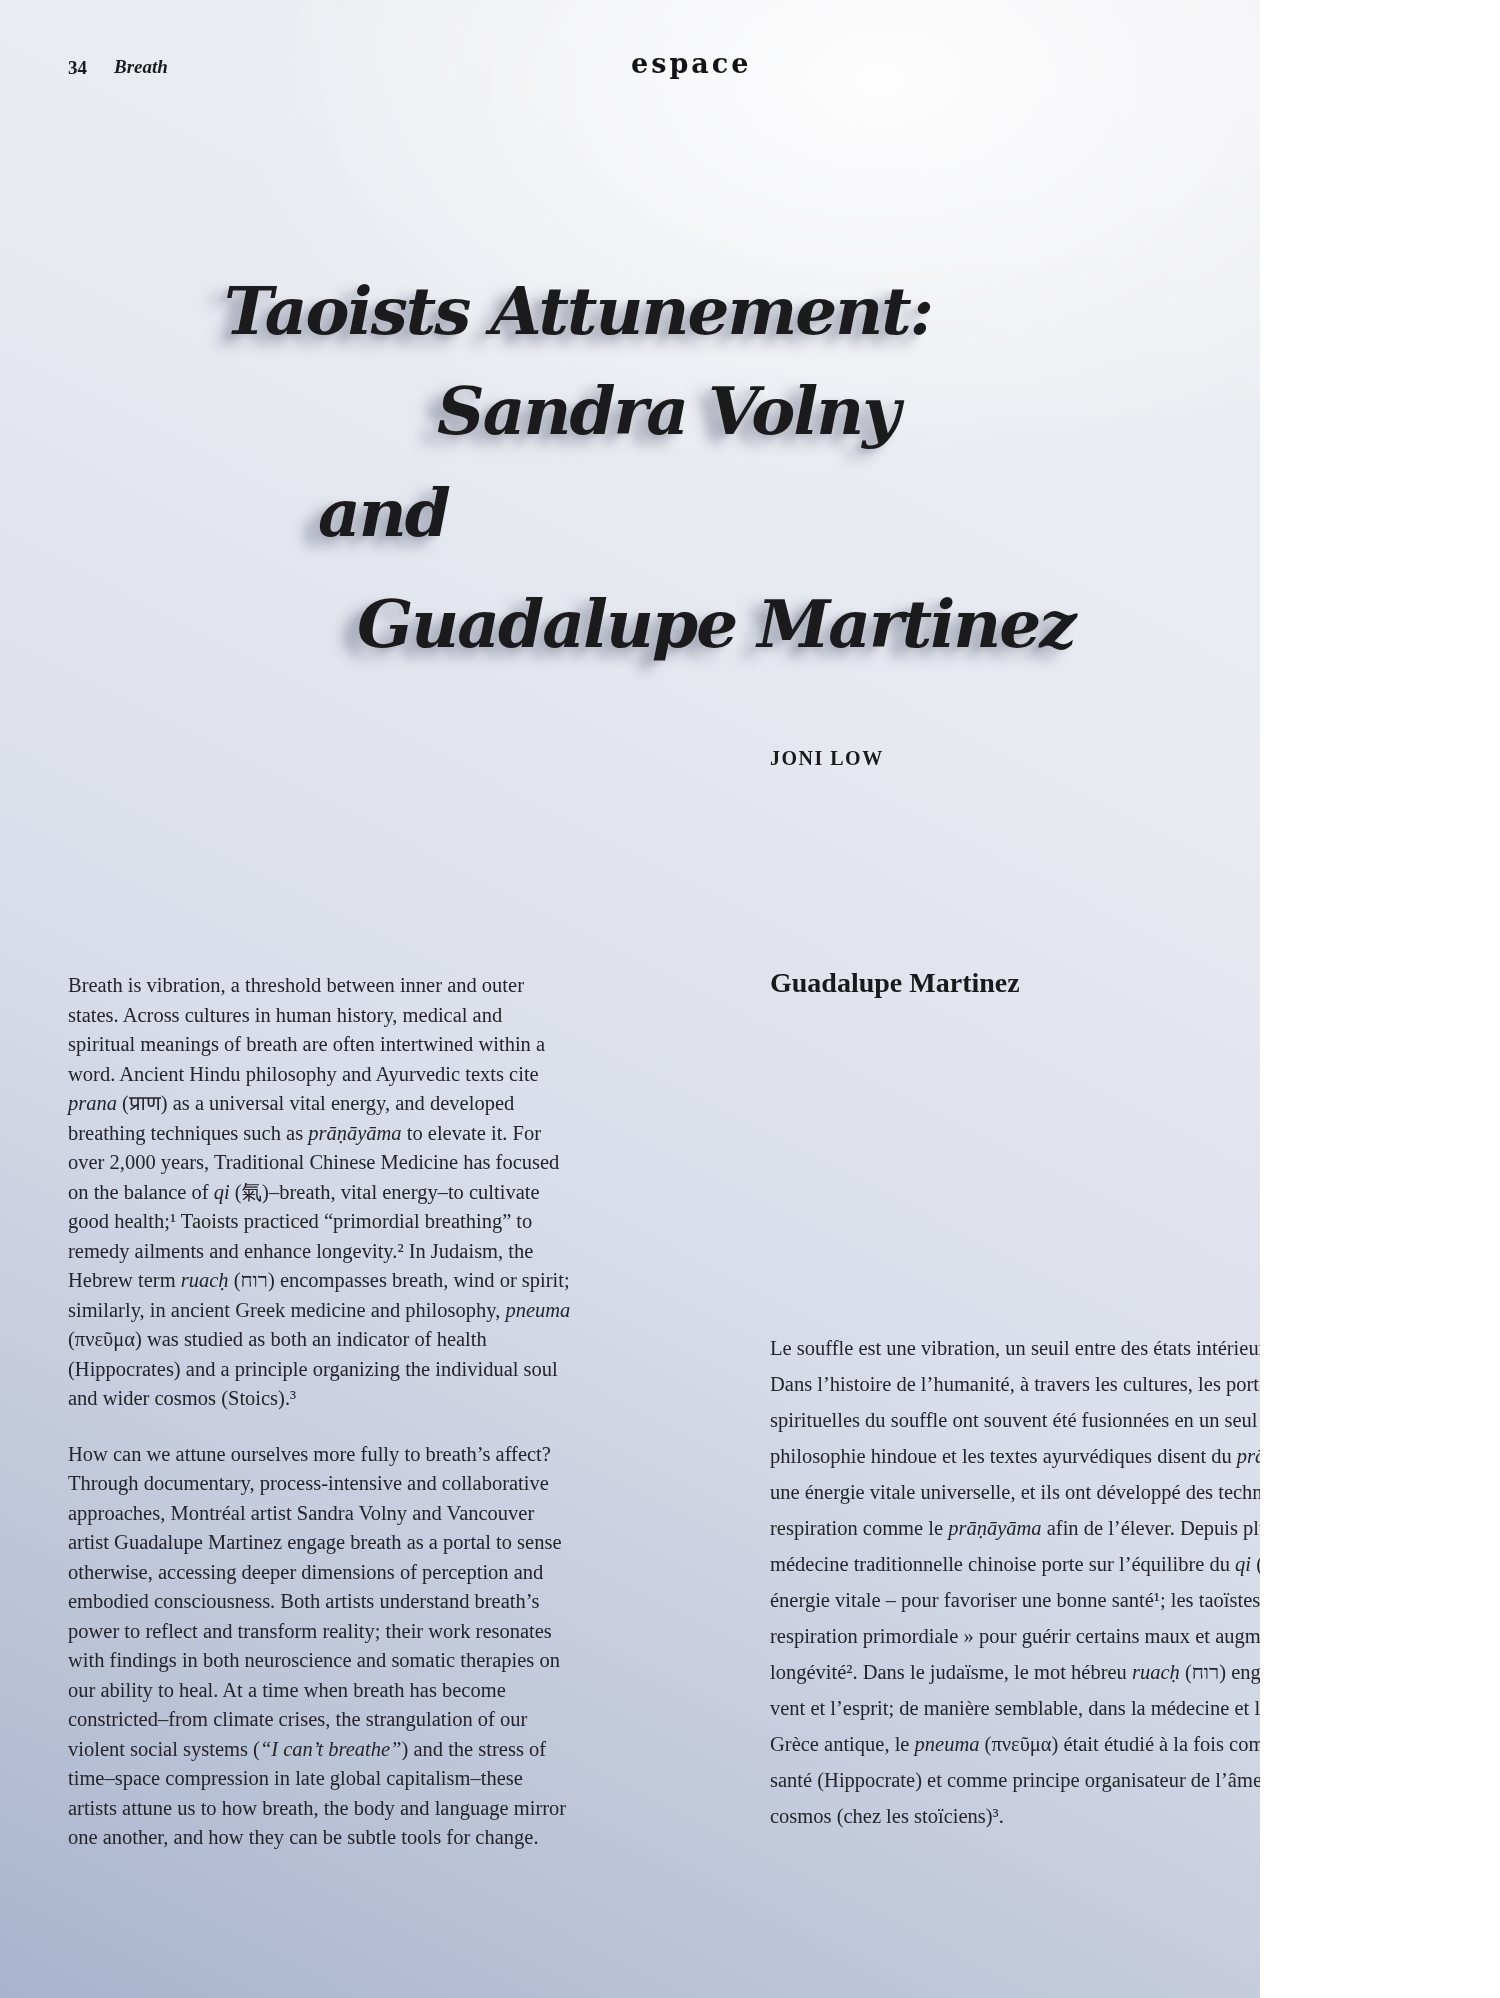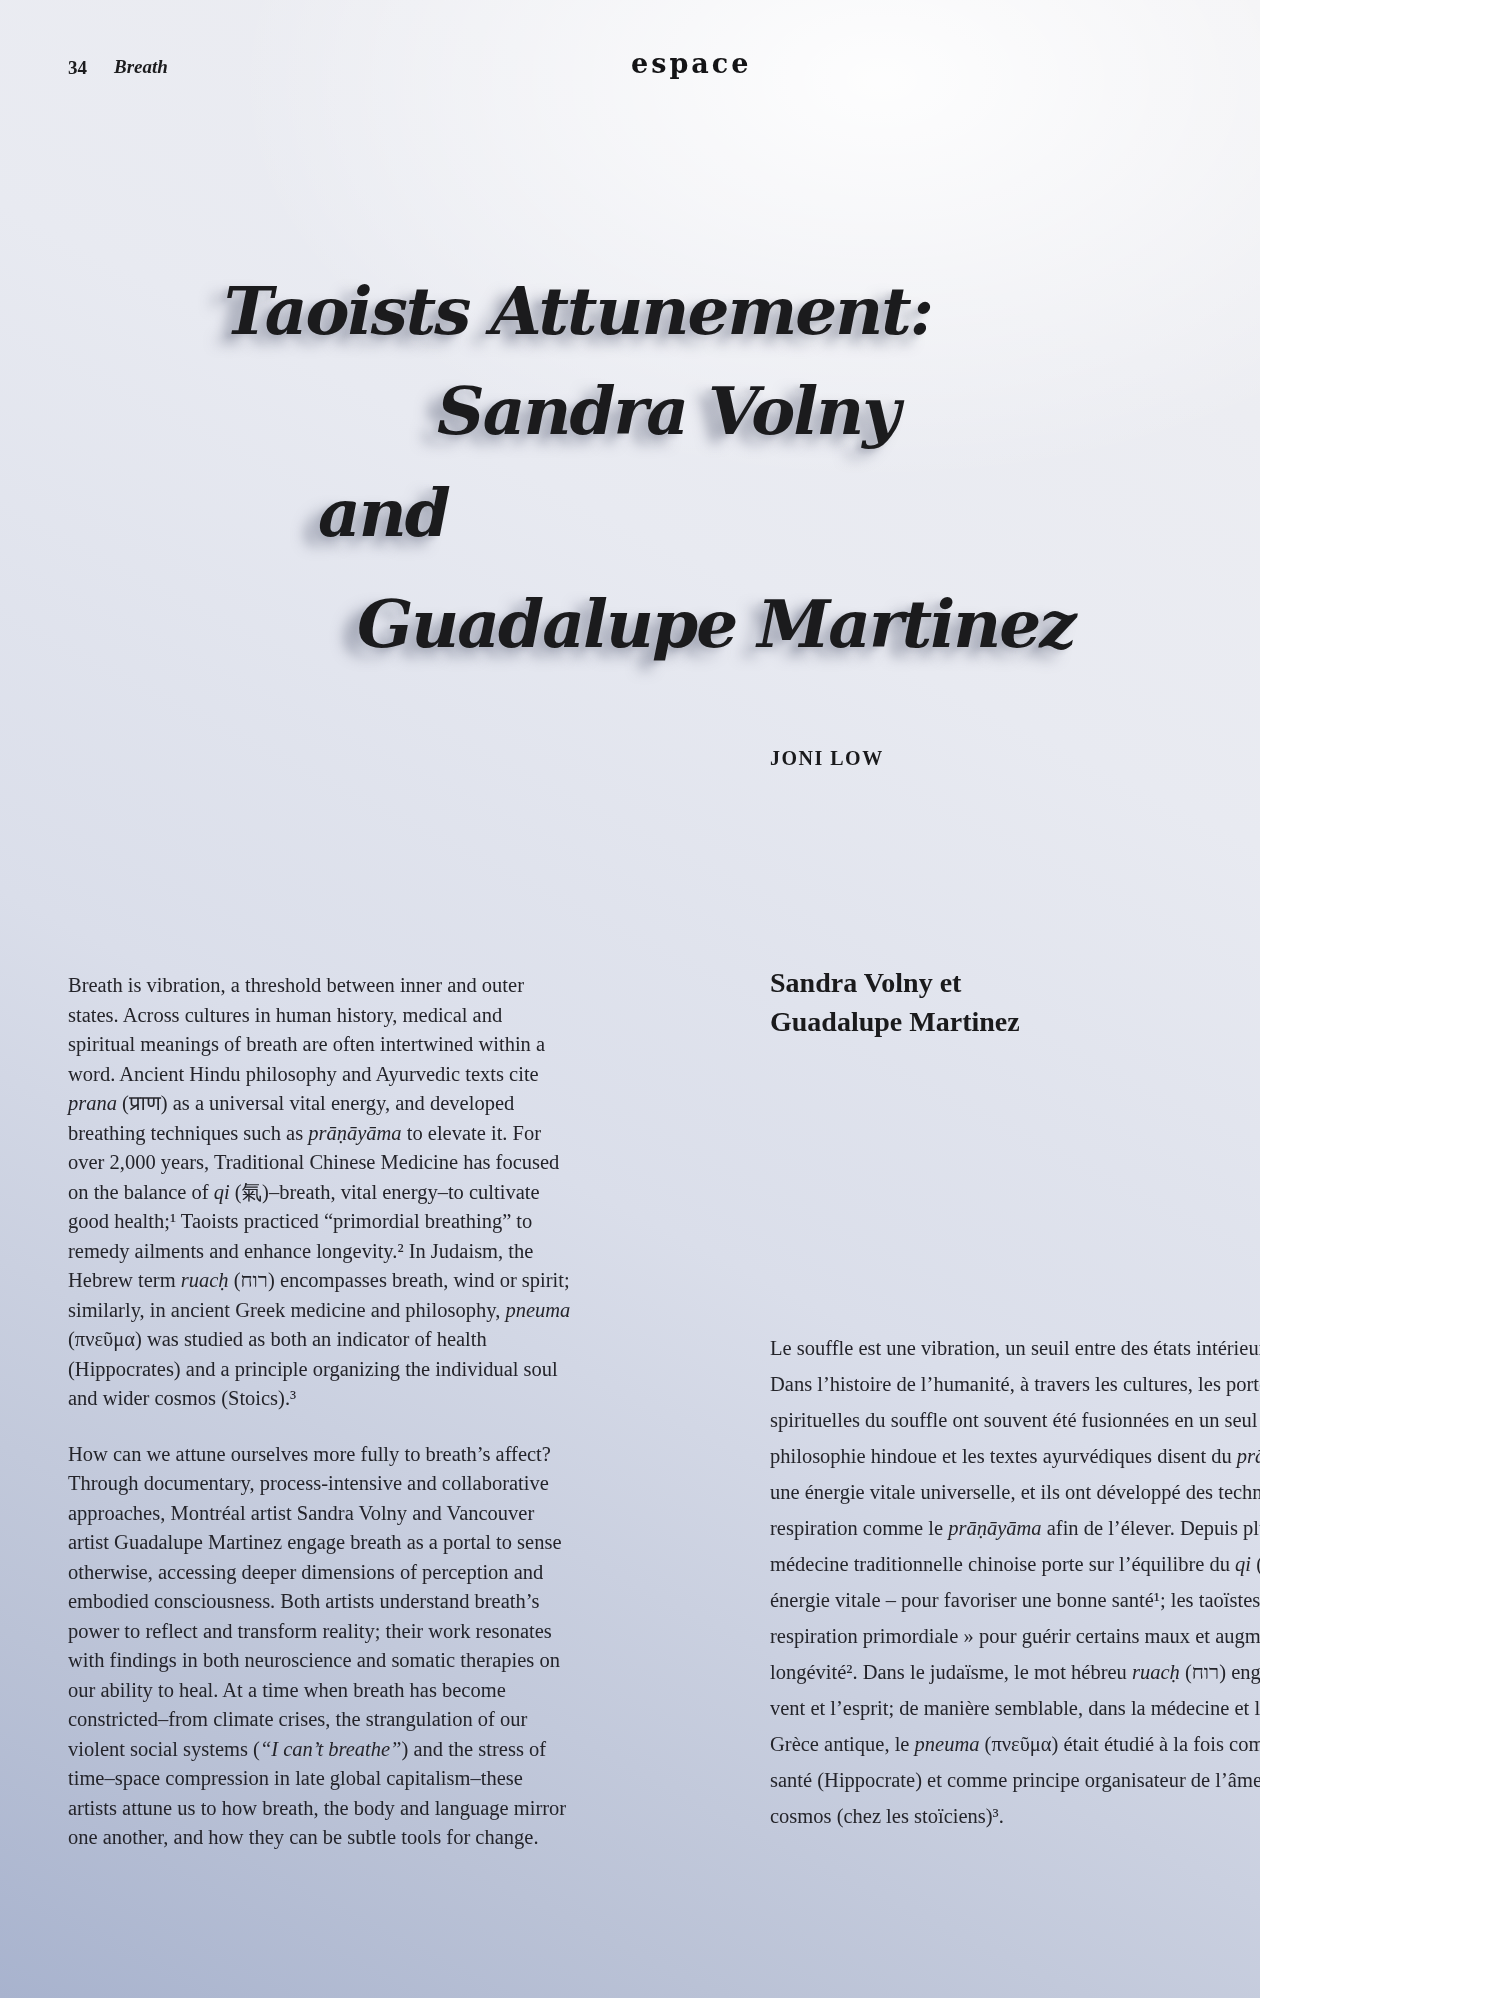--- a/index.html
+++ b/index.html
@@ -64,21 +64,20 @@
   <div class="t-line t4">Guadalupe Martinez</div>
 
   <div class="byline">JONI LOW</div>
 
   <div class="col-en">
     <p><span>Breath is vibration, a threshold between inner and outer states. Across cultures in human history, medical and spiritual meanings of breath are often intertwined within a word. Ancient Hindu philosophy and Ayurvedic texts cite </span><span class="it">prana</span><span> (प्राण) as a universal vital energy, and developed breathing techniques such as </span><span class="it">prāṇāyāma</span><span> to elevate it. For over 2,000 years, Traditional Chinese Medicine has focused on the balance of </span><span class="it">qi</span><span> (氣)–breath, vital energy–to cultivate good health;¹ Taoists practiced “primordial breathing” to remedy ailments and enhance longevity.² In Judaism, the Hebrew term </span><span class="it">ruacḥ</span><span> (רוח) encompasses breath, wind or spirit; similarly, in ancient Greek medicine and philosophy, </span><span class="it">pneuma</span><span> (πνεῦμα) was studied as both an indicator of health (Hippocrates) and a principle organizing the individual soul and wider cosmos (Stoics).³</span></p>
     <p><span>How can we attune ourselves more fully to breath’s affect? Through documentary, process-intensive and collaborative approaches, Montréal artist Sandra Volny and Vancouver artist Guadalupe Martinez engage breath as a portal to sense otherwise, accessing deeper dimensions of perception and embodied consciousness. Both artists understand breath’s power to reflect and transform reality; their work resonates with findings in both neuroscience and somatic therapies on our ability to heal. At a time when breath has become constricted–from climate crises, the strangulation of our violent social systems (</span><span class="it">“I can’t breathe”</span><span>) and the stress of time–space compression in late global capitalism–these artists attune us to how breath, the body and language mirror one another, and how they can be subtle tools for change.</span></p>
   </div>
 
   <div class="fr-head">
-    <div>Sandra Volny et</div>
     <div>Guadalupe Martinez</div>
   </div>
 
   <div class="col-fr">
     <p><span>Le souffle est une vibration, un seuil entre des états intérieurs et extérieurs. Dans l’histoire de l’humanité, à travers les cultures, les portées médicales et spirituelles du souffle ont souvent été fusionnées en un seul mot. L’ancienne philosophie hindoue et les textes ayurvédiques disent du </span><span class="it">prāṇa</span><span> (प्राण) qu’il est une énergie vitale universelle, et ils ont développé des techniques de respiration comme le </span><span class="it">prāṇāyāma</span><span> afin de l’élever. Depuis plus de 2000 ans, la médecine traditionnelle chinoise porte sur l’équilibre du </span><span class="it">qi</span><span> (氣) – souffle, énergie vitale – pour favoriser une bonne santé¹; les taoïstes pratiquent la « respiration primordiale » pour guérir certains maux et augmenter leur longévité². Dans le judaïsme, le mot hébreu </span><span class="it">ruacḥ</span><span> (רוח) englobe le souffle, le vent et l’esprit; de manière semblable, dans la médecine et la philosophie de la Grèce antique, le </span><span class="it">pneuma</span><span> (πνεῦμα) était étudié à la fois comme indicateur de santé (Hippocrate) et comme principe organisateur de l’âme individuelle et du cosmos (chez les stoïciens)³.</span></p>
   </div>
 
 
 </div>
 

